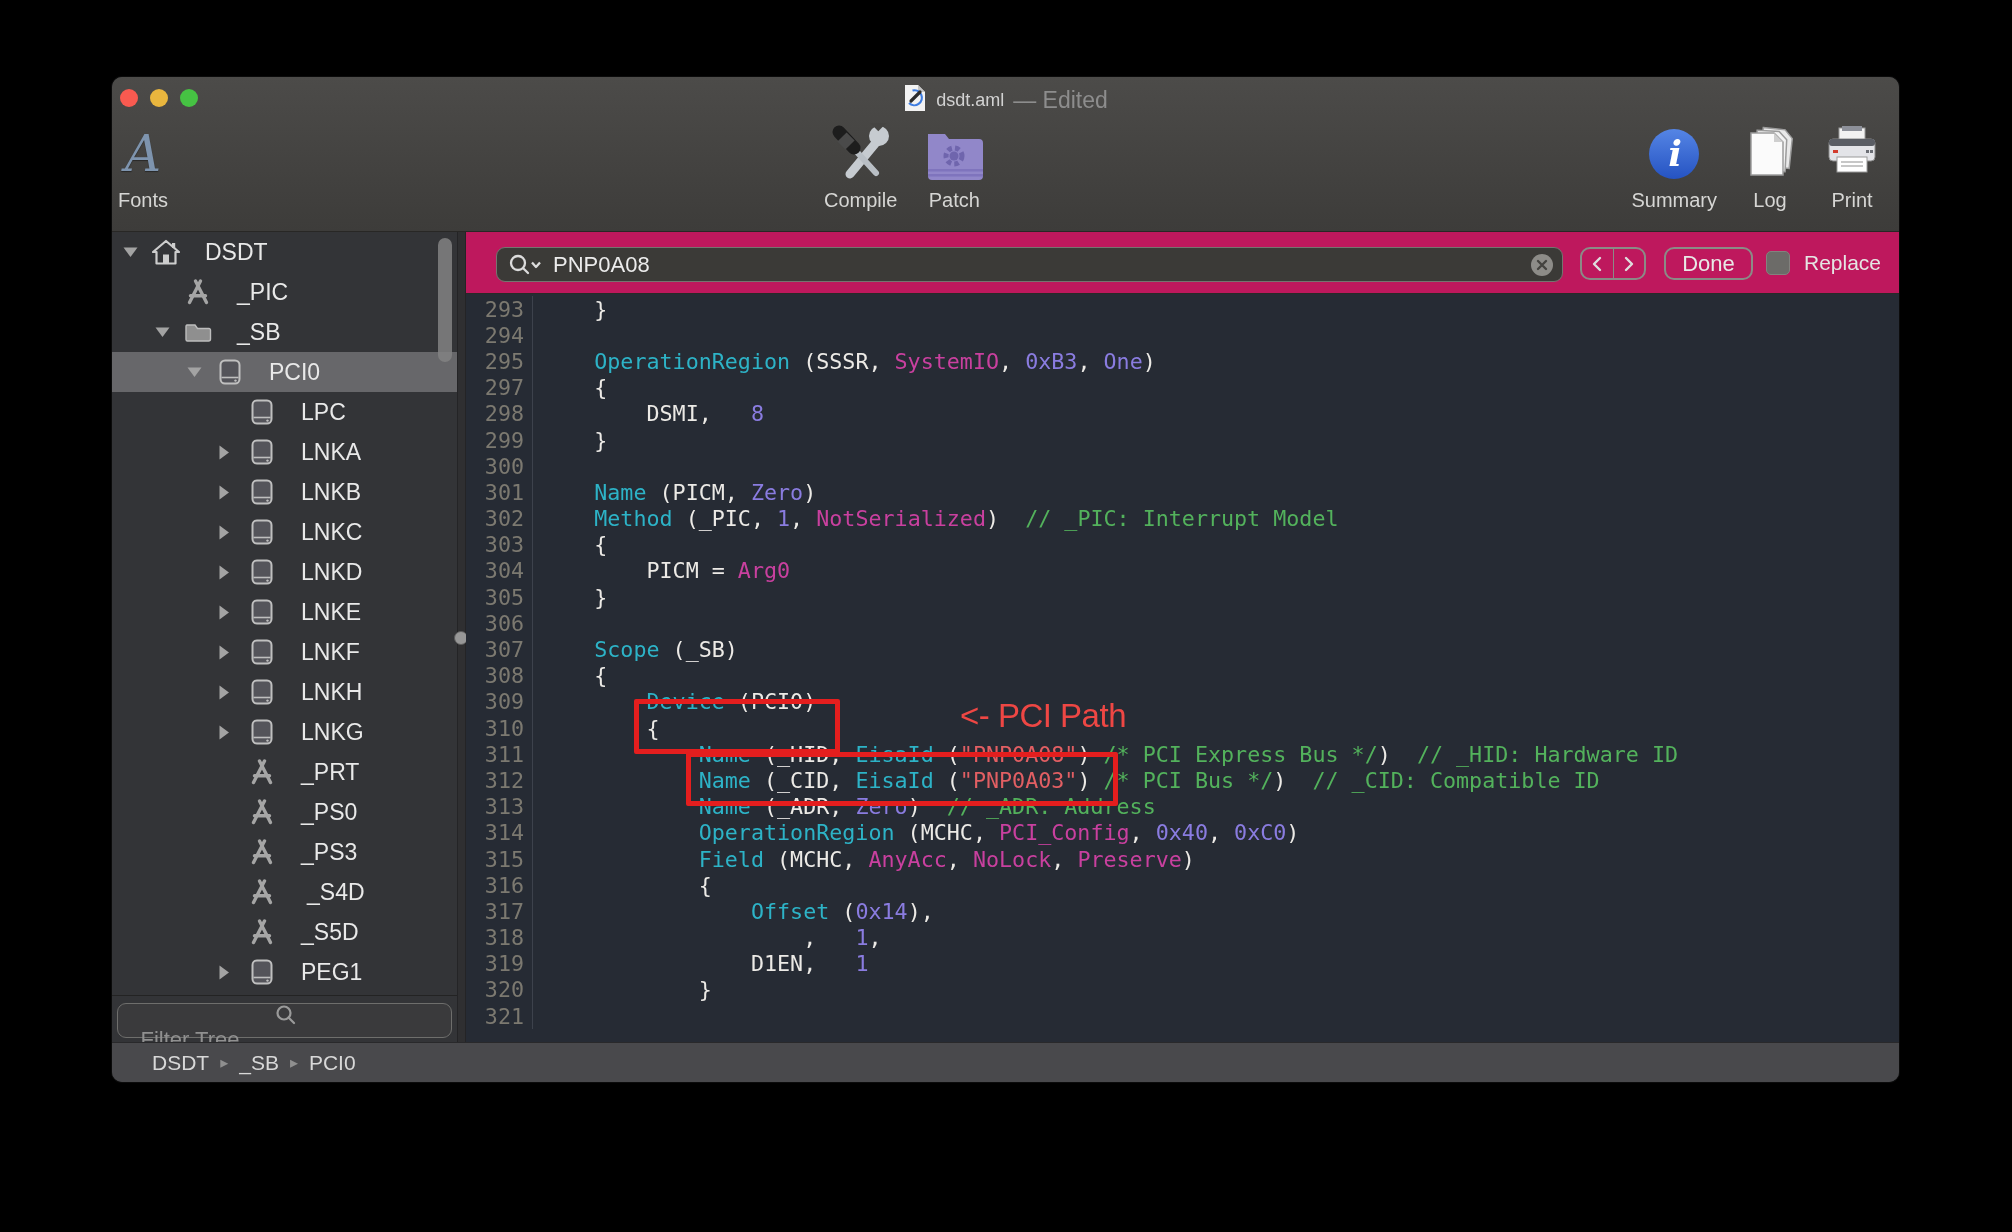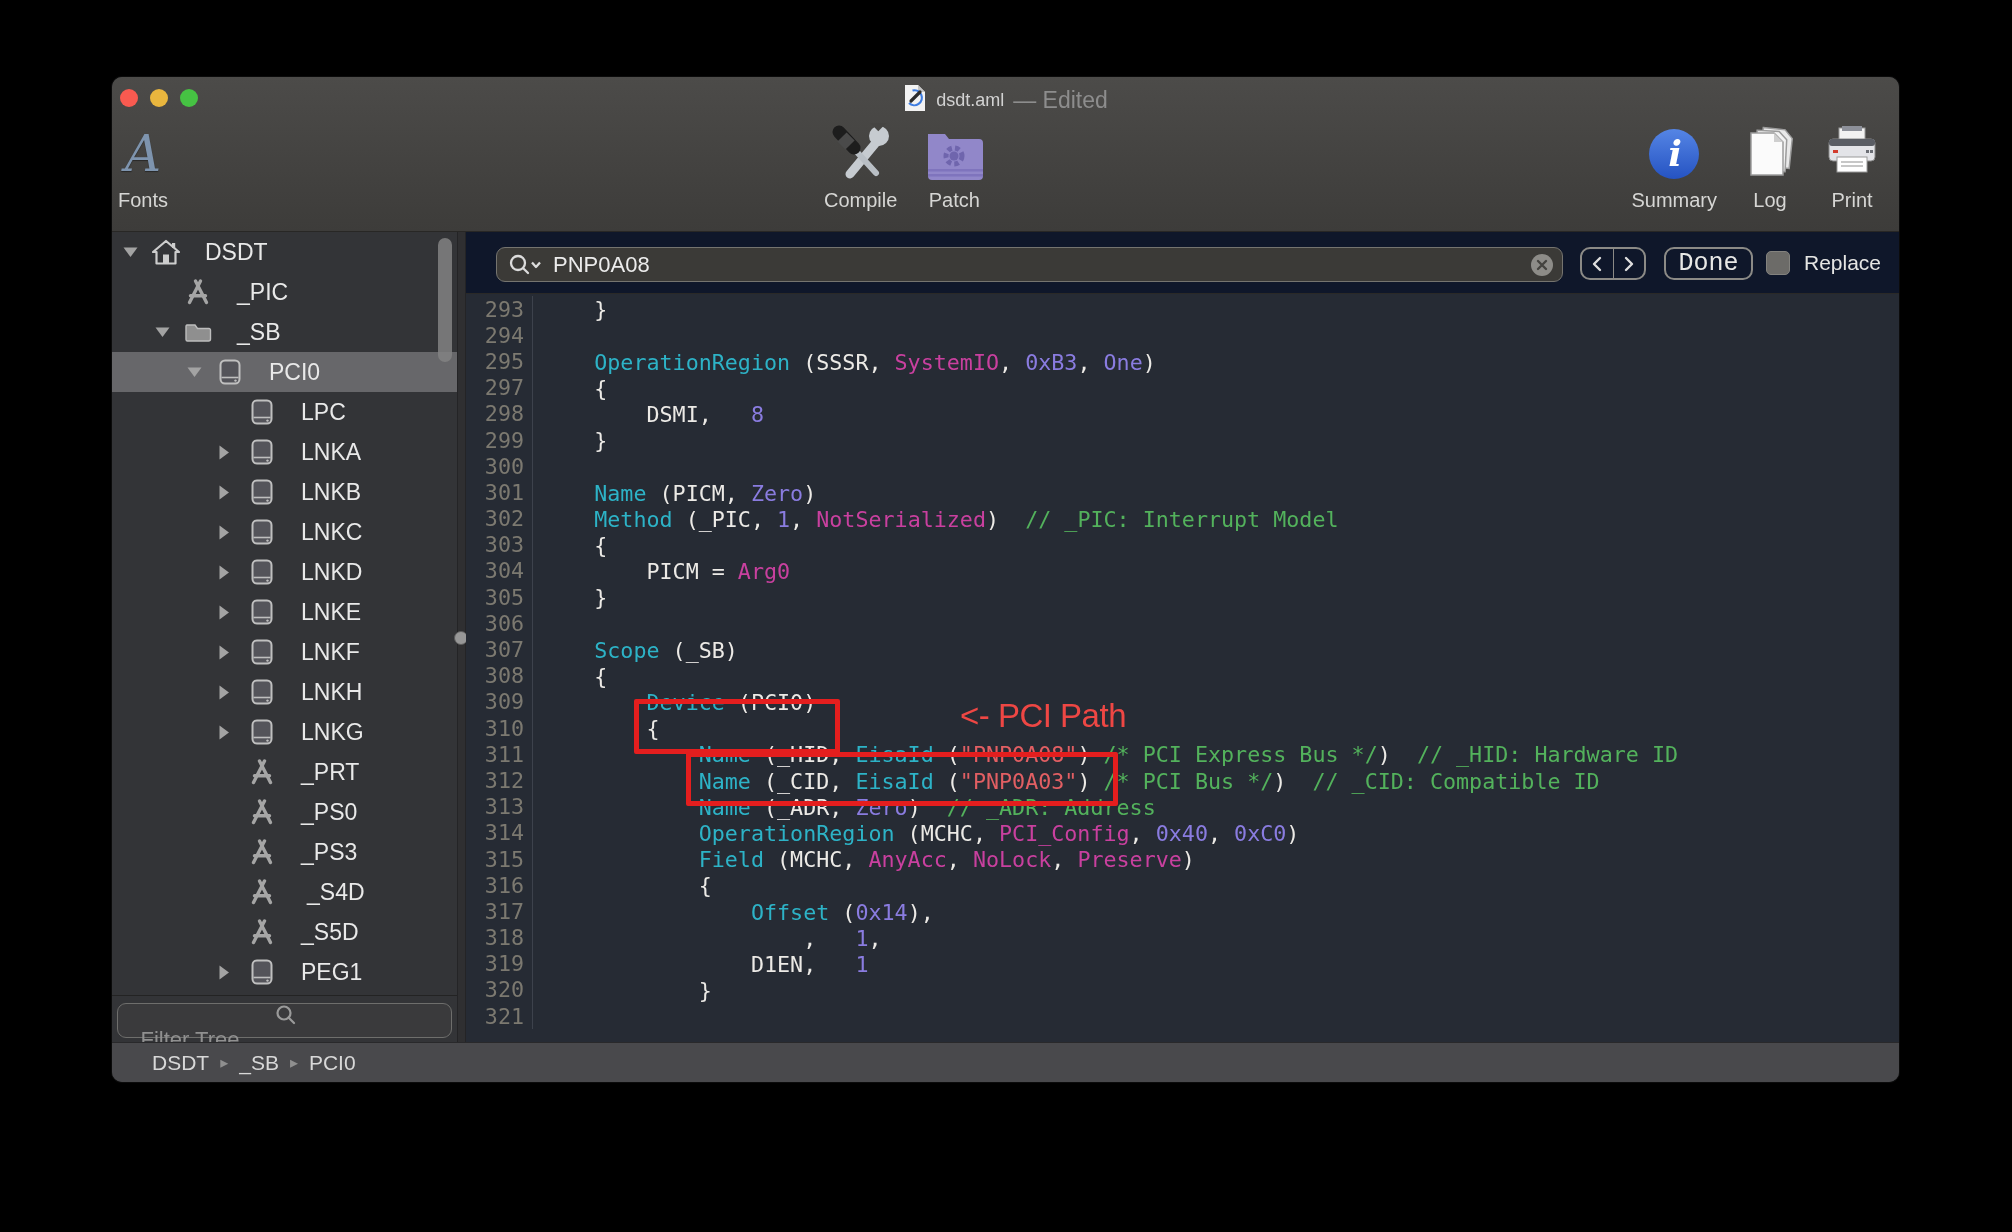--- a/index.html
+++ b/index.html
@@ -53,44 +53,44 @@
   #filter-input{flex:1;background:transparent;border:none;outline:none;font-size:22px;
     color:#e8e8e8;font-family:"Liberation Sans",sans-serif;}
   #filter-input::placeholder{color:#909090;}
   
   #divider{position:relative;width:9px;height:100%;background:#2f2f31;flex:none;
     border-left:1px solid #242426;border-right:1px solid #242426;box-sizing:border-box;}
   #dimple{position:absolute;left:-4px;top:399px;width:14px;height:14px;border-radius:50%;
     background:#979797;border:1px solid #5c5c5c;box-sizing:border-box;}
   
   #editor{position:relative;flex:1;height:100%;}
-  #findbar{position:absolute;left:0;top:0;width:100%;height:62px;background:#0f172a;
+  #findbar{position:absolute;left:0;top:0;width:100%;height:62px;background:#be185d;
     border-bottom:1px solid #2a2927;box-sizing:border-box;}
   #searchfield{position:absolute;left:30px;top:15px;width:1067px;height:35px;
     border:1.5px solid #75746f;border-radius:9px;background:#3b3a37;display:flex;
     align-items:center;box-sizing:border-box;}
   #searchfield .mag{margin:0 8px 0 10px;flex:none;}
   #search-input{flex:1;background:transparent;border:none;outline:none;font-size:22px;
     color:#ececec;font-family:"Liberation Sans",sans-serif;}
   #clear-btn{flex:none;margin-right:8px;width:24px;height:24px;}
   .pillbtn{position:absolute;top:15px;height:33px;border:2px solid #8b8a86;border-radius:10px;
     display:flex;align-items:center;justify-content:center;color:#e8e8e6;box-sizing:border-box;
     background:transparent;}
   #prevnext{left:1114px;width:66px;padding:0;}
   #prevnext .seg{width:50%;height:100%;display:flex;align-items:center;justify-content:center;}
   #prevnext .seg+.seg{border-left:1.5px solid #8b8a86;}
-  #done-btn{left:1198px;width:89px;font-size:25px;font-family:Liberation Mono, monospace;}
+  #done-btn{left:1198px;width:89px;font-size:22px;}
   #replace-checkbox{position:absolute;left:1300px;top:19px;width:24px;height:24px;
     background:#6c6b68;border:1px solid #83827e;border-radius:5px;box-sizing:border-box;}
   #replace-label{position:absolute;left:1338px;top:0;height:62px;display:flex;align-items:center;
     font-size:21px;color:#e5e5e3;}
   #codearea{position:absolute;left:0;top:62px;width:100%;height:748px;background:#262b34;
     overflow:hidden;}
   #code-lines{position:absolute;left:0;top:2px;width:100%;}
-  .cl{height:26.2px;display:flex;align-items:flex-end;font-family:"DejaVu Sans Mono",monospace;
+  .cl{height:26.2px;display:flex;align-items:center;font-family:"DejaVu Sans Mono",monospace;
     font-size:21.7px;}
   .ln{flex:none;width:58px;padding-right:8px;text-align:right;color:#7c7970;
     border-right:1px solid #3d424c;align-self:stretch;display:flex;align-items:center;
     justify-content:flex-end;}
   .ct{flex:1;white-space:pre;padding-left:9px;color:var(--plain);}
   .tk-t{color:var(--plain);} .tk-k{color:var(--keyword-teal);} .tk-p{color:var(--predef-magenta);}
   .tk-n{color:var(--number-purple);} .tk-s{color:var(--string-red);} .tk-c{color:var(--comment-green);}
   .redbox{position:absolute;border:5px solid var(--box-red);border-radius:2px;pointer-events:none;}
   #box-device{left:168px;top:405px;width:196px;height:45px;}
   #box-hid{left:220px;top:458px;width:422px;height:44px;}

